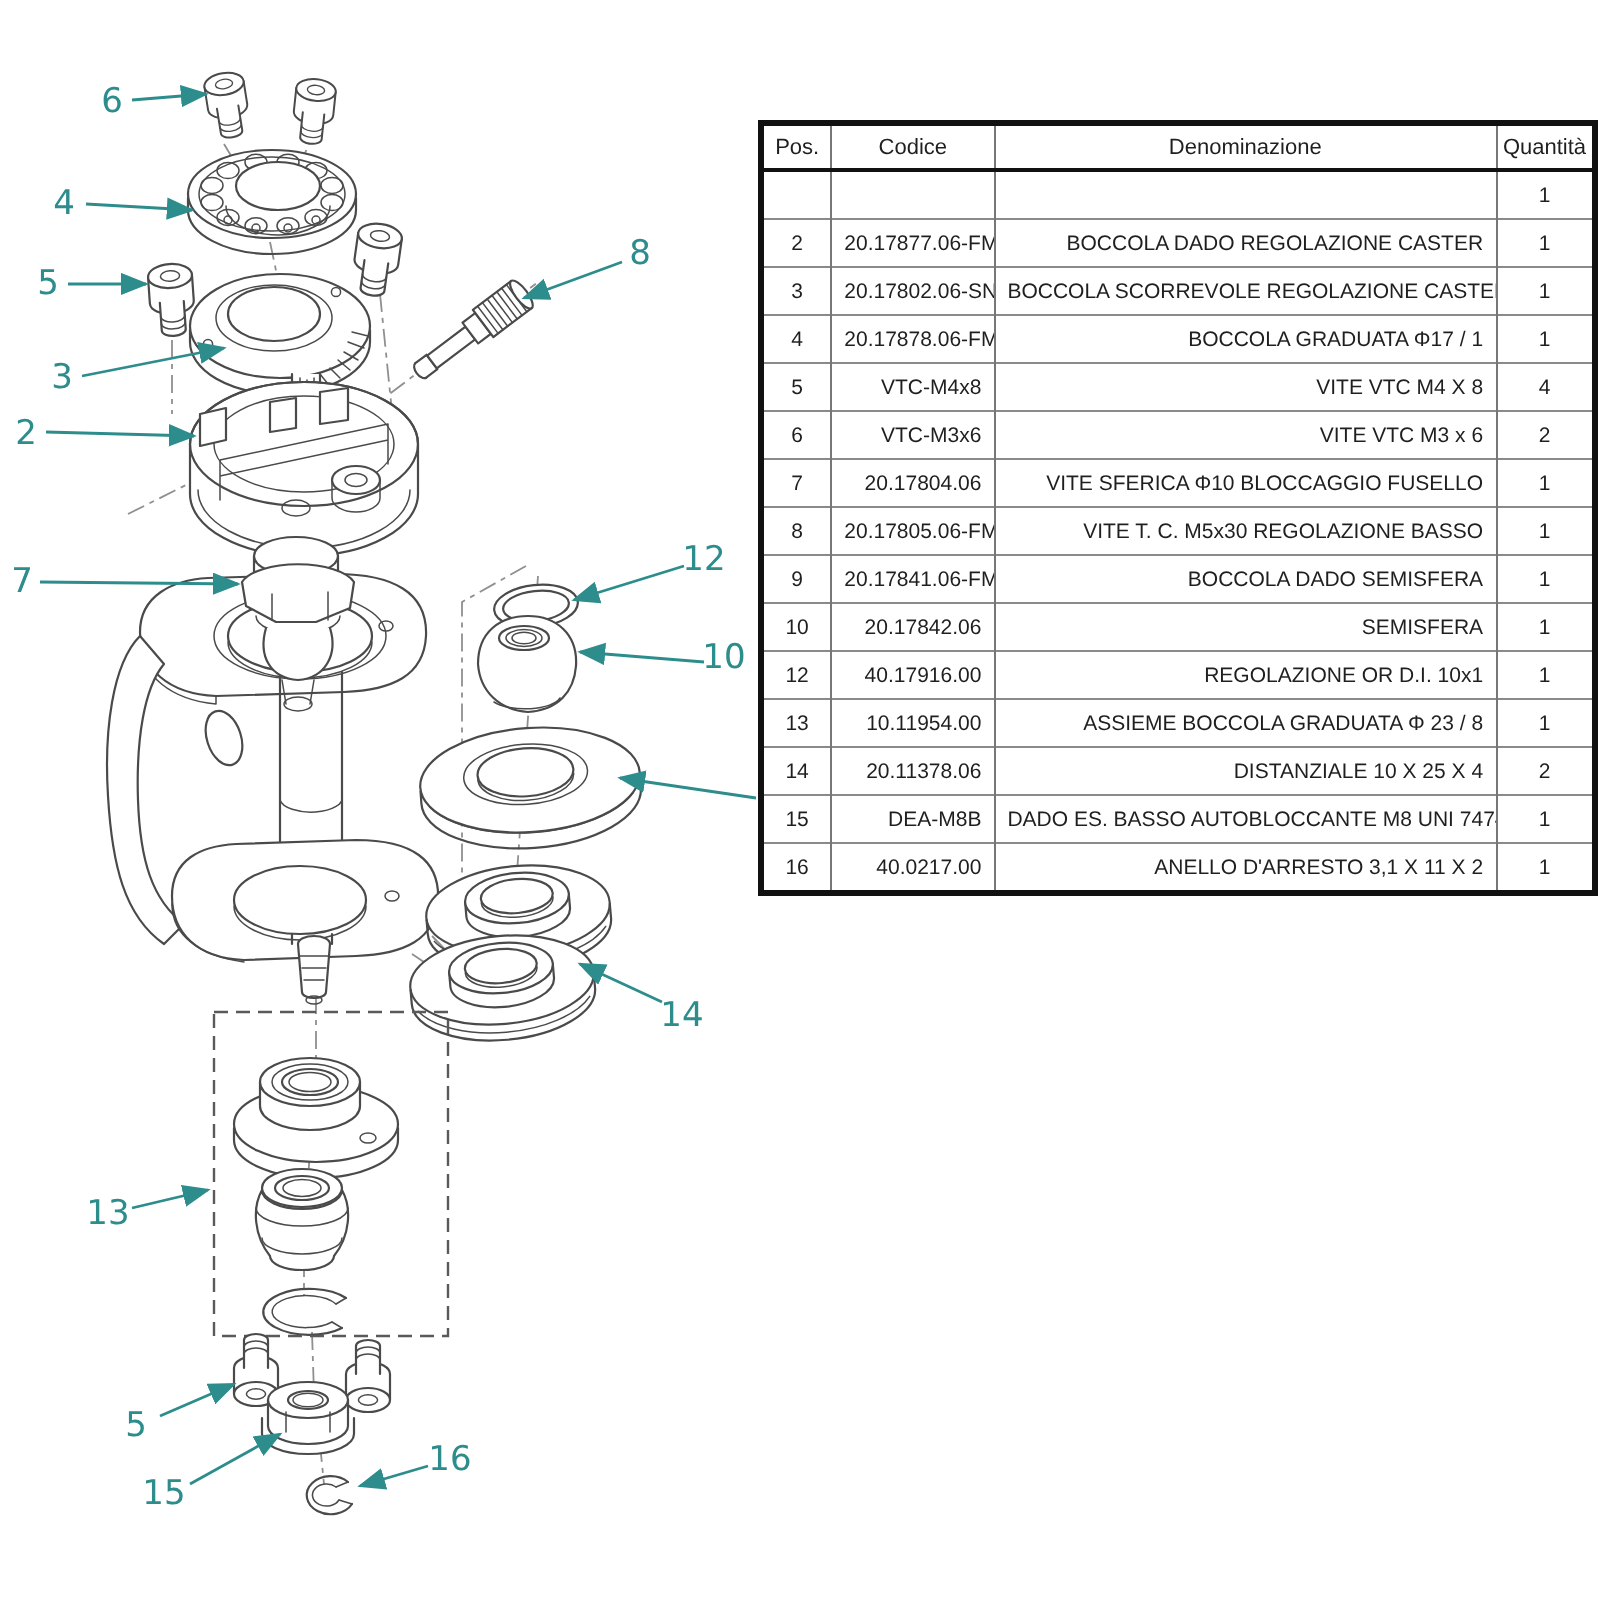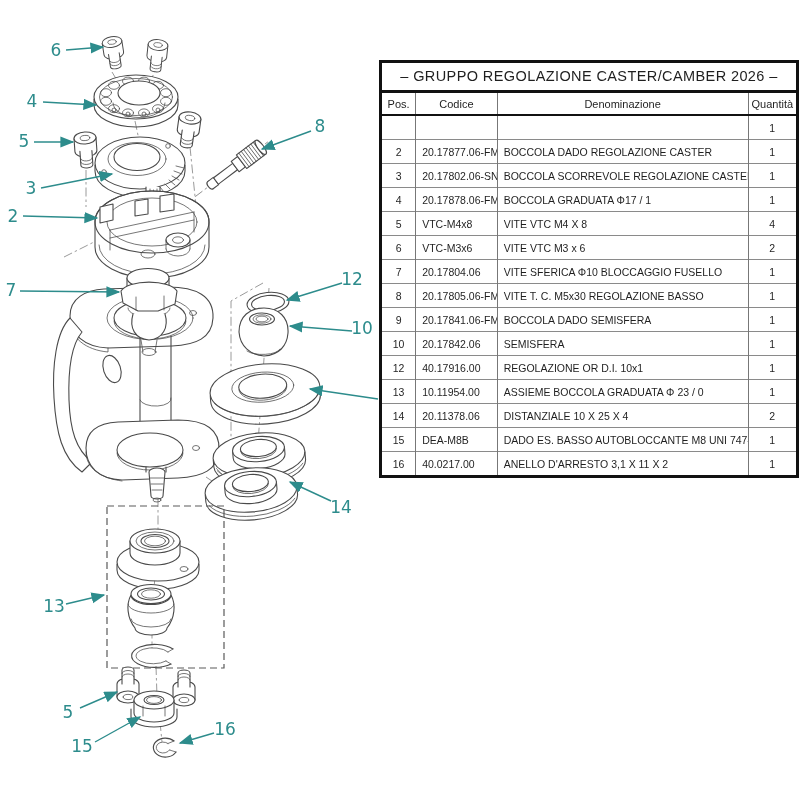--- a/index.html
+++ b/index.html
@@ -17,21 +17,21 @@
   
   .parts-table{position:absolute;left:379px;top:60px;width:414px;border:3px solid #111;background:#fff;}
   .pt-title{height:27px;line-height:27px;text-align:center;font-size:14.5px;letter-spacing:.4px;
             border-bottom:3px solid #111;white-space:nowrap;}
   .parts-table table{border-collapse:collapse;width:100%;table-layout:fixed;}
   .parts-table th{font-weight:normal;font-size:11px;height:21px;text-align:center;padding:0 6px;
                   border-bottom:2.5px solid #111;border-right:1px solid #777;}
   .parts-table th:last-child{border-right:none;padding:0 2px;}
   .parts-table th.c{text-align:center;padding:0 2px;}
   .parts-table td{font-size:10.5px;height:23px;padding:0 6px;border-top:1px solid #8a8a8a;
-                  border-right:1px solid #777;overflow:hidden;white-space:nowrap;}
+                  border-right:1px solid #777;overflow:hidden;white-space:nowrap;text-align:right;}
   .parts-table td:last-child{border-right:none;}
   .col-pos{width:33px;} .col-codice{width:80px;} .col-den{width:246px;} .col-qta{width:47px;}
   td.cell-pos,td.cell-quantita{text-align:center;padding:0 2px;}
 </style>
 </head>
 <body>
 
 <div class="screen">
 
   <svg class="drawing" width="400" height="800" viewBox="0 0 400 800">
@@ -303,21 +303,20 @@
       <text class="co" x="362" y="334">10</text>
       <text class="co" x="341" y="513">14</text>
       <text class="co" x="54" y="612">13</text>
       <text class="co" x="68" y="718">5</text>
       <text class="co" x="82" y="752">15</text>
       <text class="co" x="225" y="735">16</text>
     </g>
   </svg>
 
   <div class="parts-table">
-    <div class="pt-title">–  GRUPPO REGOLAZIONE CASTER/CAMBER 2026  –</div>
     <table>
       <colgroup>
         <col class="col-pos">
           <col class="col-codice">
           <col class="col-den">
           <col class="col-qta">
       </colgroup>
       <thead>
         <tr>
           <th class="c">Pos.</th>
@@ -389,21 +388,21 @@
           </tr>
           <tr>
             <td class="cell-pos">12</td>
             <td class="cell-codice">40.17916.00</td>
             <td class="cell-denominazione">REGOLAZIONE OR D.I. 10x1</td>
             <td class="cell-quantita">1</td>
           </tr>
           <tr>
             <td class="cell-pos">13</td>
             <td class="cell-codice">10.11954.00</td>
-            <td class="cell-denominazione">ASSIEME BOCCOLA GRADUATA Φ 23 / 0</td>
+            <td class="cell-denominazione">ASSIEME BOCCOLA GRADUATA Φ 23 / 8</td>
             <td class="cell-quantita">1</td>
           </tr>
           <tr>
             <td class="cell-pos">14</td>
             <td class="cell-codice">20.11378.06</td>
             <td class="cell-denominazione">DISTANZIALE 10 X 25 X 4</td>
             <td class="cell-quantita">2</td>
           </tr>
           <tr>
             <td class="cell-pos">15</td>

